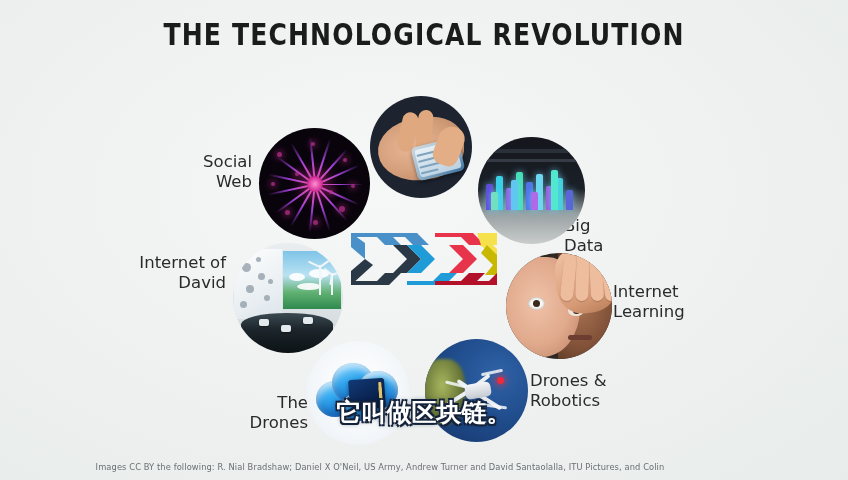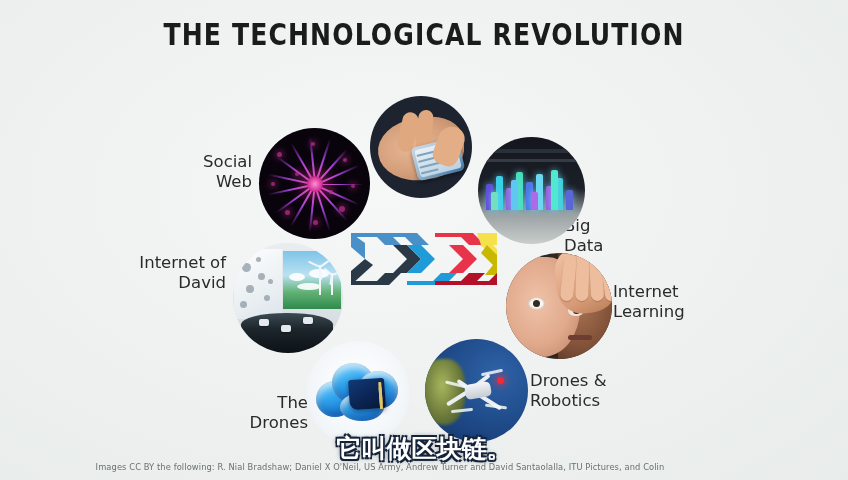--- a/index.html
+++ b/index.html
@@ -125,21 +125,21 @@
     box-shadow:0 1px 2px rgba(0,0,0,.4);}
 
   
   .logo{position:absolute;left:349px;top:231px;width:150px;height:56px;}
   .logo svg{display:block;}
   .logo-text{position:absolute;left:349px;top:292px;width:150px;text-align:center;
     font-size:21px;letter-spacing:1.2px;color:#1c1c1c;
     font-family:"DejaVu Sans","Liberation Sans",sans-serif;}
 
   
-  .subtitle{position:absolute;left:0;top:432px;width:848px;text-align:center;
+  .subtitle{position:absolute;left:0;top:396px;width:848px;text-align:center;
     font-size:25px;font-weight:700;color:#ffffff;
     font-family:"DejaVu Sans","Liberation Sans",sans-serif;
     text-shadow:-1.6px -1.6px 0 #14233a,1.6px -1.6px 0 #14233a,
                 -1.6px 1.6px 0 #14233a,1.6px 1.6px 0 #14233a,
                 0 0 5px rgba(10,20,40,.8);}
 
   
   .credits{position:absolute;left:0;top:462px;width:760px;text-align:center;
     font-size:8.3px;color:#6b6f72;letter-spacing:.1px;
     font-family:"DejaVu Sans","Liberation Sans",sans-serif;}

